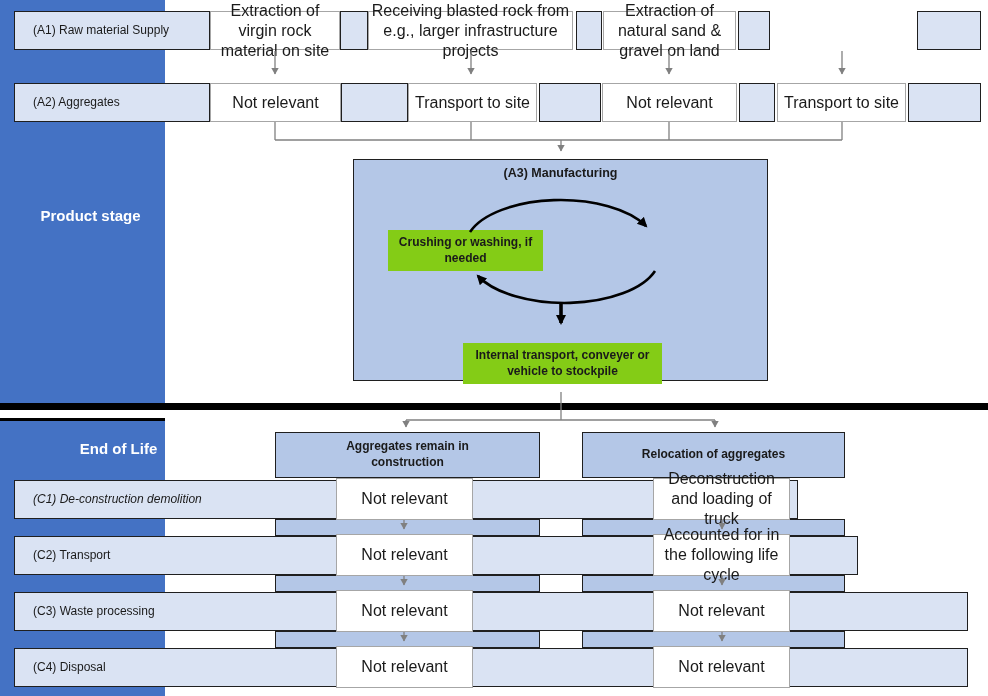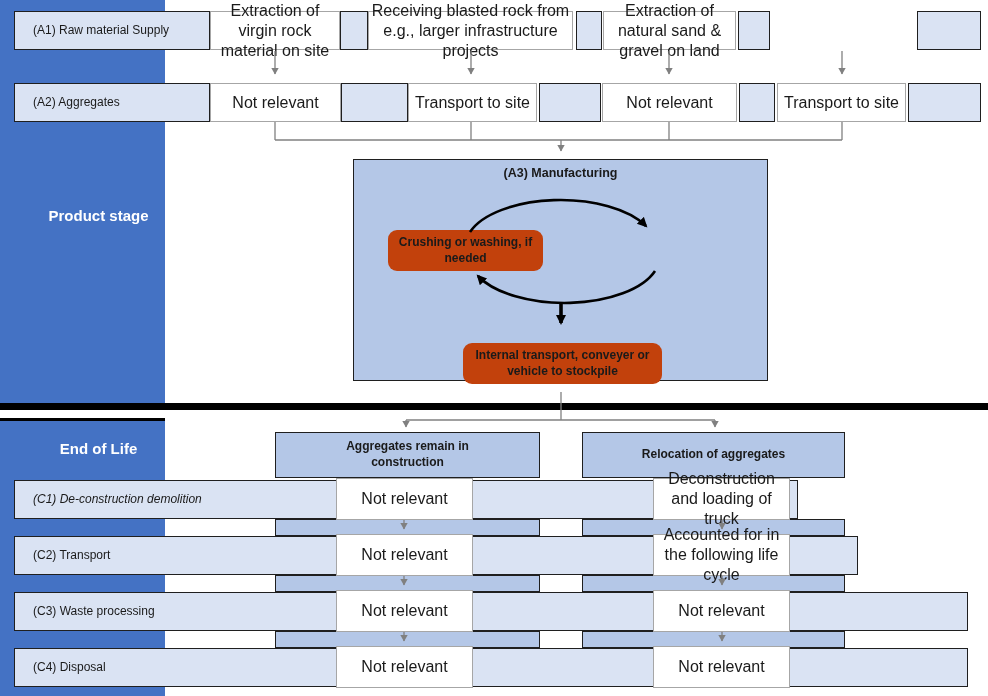--- a/index.html
+++ b/index.html
@@ -2,51 +2,51 @@
 <html><head>
 <meta charset="utf-8">
 <style>
   html,body{margin:0;padding:0;background:#fff;}
   .canvas{
     position:relative;width:988px;height:696px;background:#fff;overflow:hidden;
     font-family:"Liberation Sans",sans-serif;color:#1a1a1a;
   }
   .abs{position:absolute;box-sizing:border-box;}
   .sidebar{background:#4472C4;}
-  .side-label{position:absolute;left:16px;width:165px;text-align:center;
+  .side-label{position:absolute;left:8px;width:165px;text-align:center;
     color:#fff;font-weight:bold;font-size:15px;}
   .divider{background:#000;}
   .lightbox{background:#DAE3F3;border:1.6px solid #1f1f1f;display:flex;align-items:center;
     font-size:12px;line-height:1.3;}
   .label-pad{padding-left:18px;padding-right:4px;}
   .whitebox{background:#fff;border:1px solid #A6A6A6;display:flex;align-items:center;
     justify-content:center;text-align:center;font-size:16px;line-height:1.25;padding:1px 2px;}
   .filler{background:#DAE3F3;border:1.6px solid #1f1f1f;}
   .medbox{background:#B4C7E7;border:1.6px solid #1f1f1f;}
   .hdrbox{display:flex;align-items:center;justify-content:center;text-align:center;
     font-weight:bold;font-size:12px;line-height:1.3;}
-  .a3-inner{background:#c2410c;display:flex;align-items:center;justify-content:center;
-    text-align:center;font-weight:bold;font-size:12px;line-height:1.3;padding:10px;border-radius:9px;}
+  .a3-inner{background:#84cc16;display:flex;align-items:center;justify-content:center;
+    text-align:center;font-weight:bold;font-size:12px;line-height:1.3;padding:10px;}
   .a3-title{position:absolute;left:0;top:6px;width:100%;text-align:center;
     font-weight:bold;font-size:12.5px;}
   svg.overlay{position:absolute;left:0;top:0;pointer-events:none;z-index:9;}
   .band-label{font-size:12px;line-height:1.3;}
 </style>
 </head>
 <body>
 
 <div class="canvas">
 
   <div class="abs sidebar" style="left:0;top:0;width:165px;height:403px;"></div>
   <div class="side-label" style="top:207px;">Product stage</div>
 
   <div class="abs divider" style="left:0;top:403px;width:988px;height:7px;"></div>
 
   <div class="abs sidebar" style="left:0;top:418px;width:165px;height:278px;border-top:3px solid #000;"></div>
-  <div class="side-label" style="top:440px;">End of Life</div>
+  <div class="side-label" style="top:440px;margin-left:28px;">End of Life</div>
 
   <div class="abs lightbox label-pad" style="left:14px;top:11px;width:196px;height:39px;">
     <span>(A1) Raw material Supply</span>
   </div>
   <div class="abs whitebox" style="left:210px;top:11px;width:130px;height:39px;">Extraction of virgin rock material on site</div>
   <div class="abs filler" style="left:340px;top:11px;width:28px;height:39px;"></div>
   <div class="abs whitebox" style="left:368px;top:11px;width:205px;height:39px;">Receiving blasted rock from e.g., larger infrastructure projects</div>
   <div class="abs filler" style="left:576px;top:11px;width:26px;height:39px;"></div>
   <div class="abs whitebox" style="left:603px;top:11px;width:133px;height:39px;">Extraction of natural sand &amp; gravel on land</div>
   <div class="abs filler" style="left:738px;top:11px;width:32px;height:39px;"></div>

